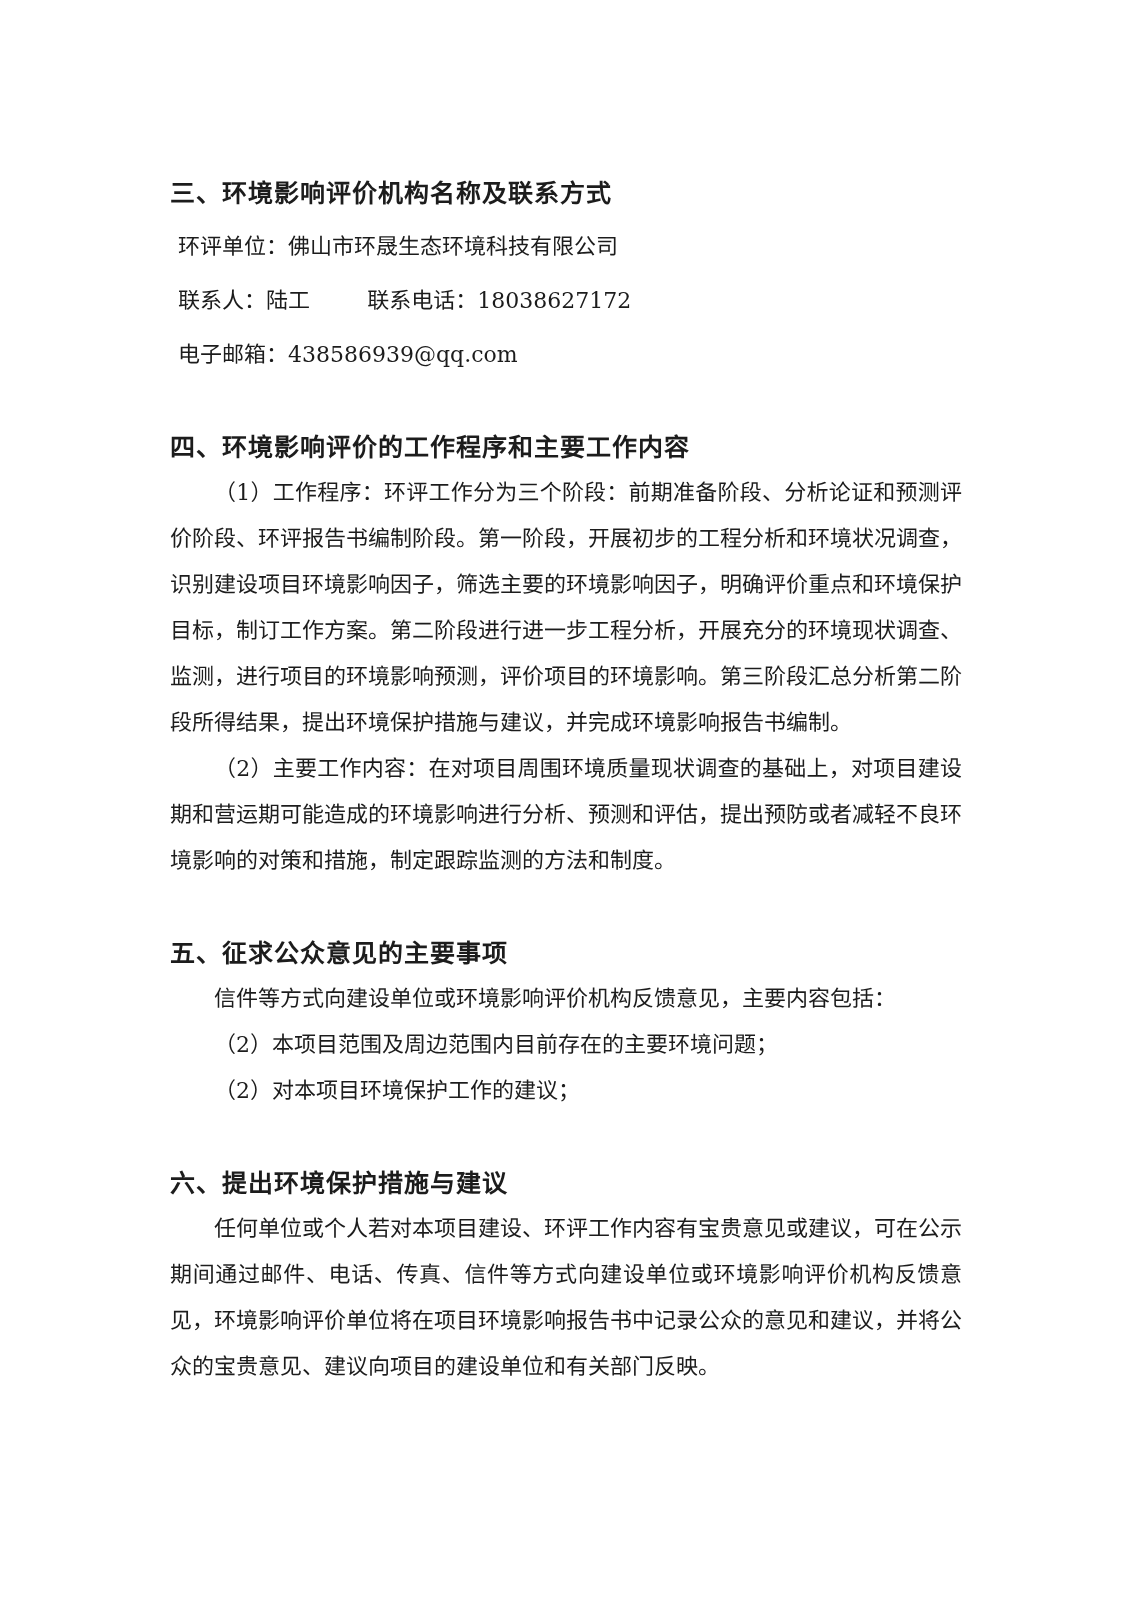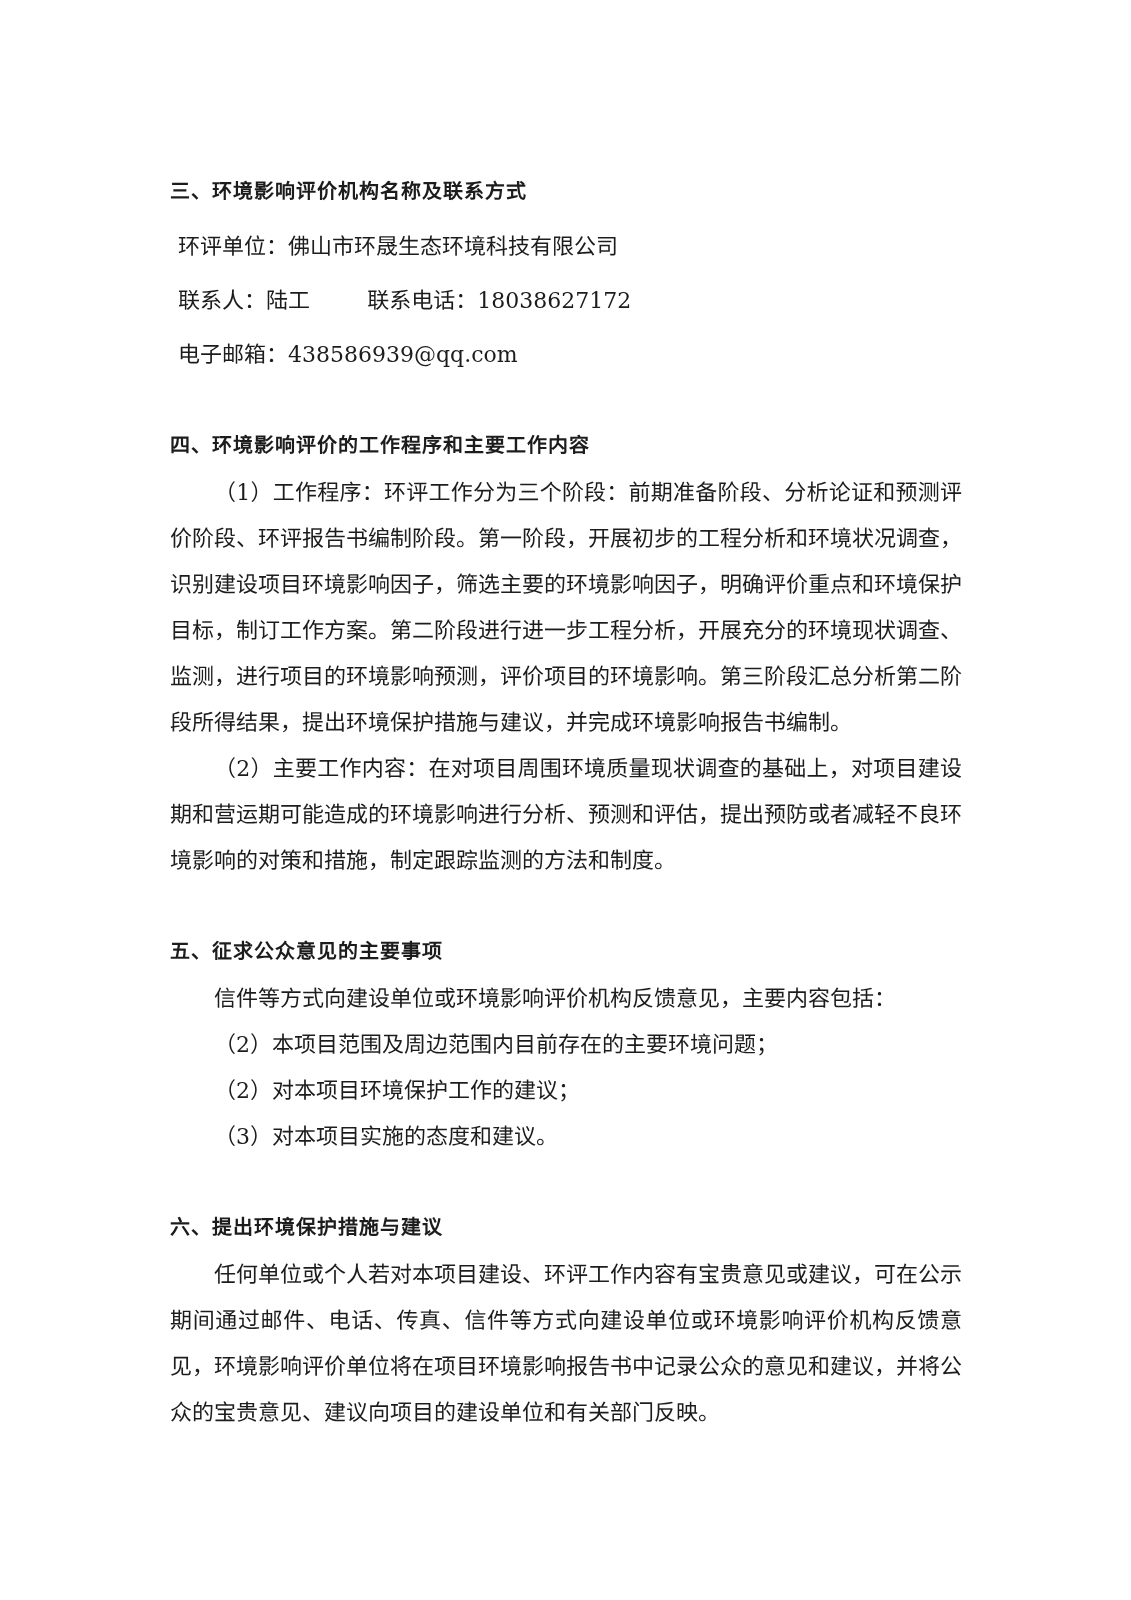--- a/index.html
+++ b/index.html
@@ -15,23 +15,23 @@
     background: #ffffff;
     box-sizing: border-box;
     padding: 170px 169px 0 170px;
     color: #1c1c1c;
     font-family: "DejaVu Serif", "Liberation Serif", serif;
     font-size: 22px;
     line-height: 46px;
     overflow: hidden;
   }
   .heading {
-    font-family: Liberation Mono, monospace;
+    font-family: Liberation Sans, sans-serif;
     font-weight: bold;
-    font-size: 20px;
+    font-size: 25px;
     margin: 46px 0 0 0;
     letter-spacing: 1px;
   }
   .heading.first {
     margin-top: 0;
   }
   .line {
     margin: 8px;
   }
   .para {
@@ -60,18 +60,17 @@
   <p class="line">电子邮箱：438586939@qq.com</p>
 
   <h3 class="heading">四、环境影响评价的工作程序和主要工作内容</h3>
   <p class="para">（1）工作程序：环评工作分为三个阶段：前期准备阶段、分析论证和预测评价阶段、环评报告书编制阶段。第一阶段，开展初步的工程分析和环境状况调查，识别建设项目环境影响因子，筛选主要的环境影响因子，明确评价重点和环境保护目标，制订工作方案。第二阶段进行进一步工程分析，开展充分的环境现状调查、监测，进行项目的环境影响预测，评价项目的环境影响。第三阶段汇总分析第二阶段所得结果，提出环境保护措施与建议，并完成环境影响报告书编制。</p>
   <p class="para">（2）主要工作内容：在对项目周围环境质量现状调查的基础上，对项目建设期和营运期可能造成的环境影响进行分析、预测和评估，提出预防或者减轻不良环境影响的对策和措施，制定跟踪监测的方法和制度。</p>
 
   <h3 class="heading">五、征求公众意见的主要事项</h3>
   <p class="list-line">信件等方式向建设单位或环境影响评价机构反馈意见，主要内容包括：</p>
   <p class="list-line">（2）本项目范围及周边范围内目前存在的主要环境问题；</p>
   <p class="list-line">（2）对本项目环境保护工作的建议；</p>
-  <p class="list-line">（3）对本项目实施的态度和建议。</p>
 
   <h3 class="heading">六、提出环境保护措施与建议</h3>
   <p class="para">任何单位或个人若对本项目建设、环评工作内容有宝贵意见或建议，可在公示期间通过邮件、电话、传真、信件等方式向建设单位或环境影响评价机构反馈意见，环境影响评价单位将在项目环境影响报告书中记录公众的意见和建议，并将公众的宝贵意见、建议向项目的建设单位和有关部门反映。</p>
 
 </div>
 
 </body></html>

